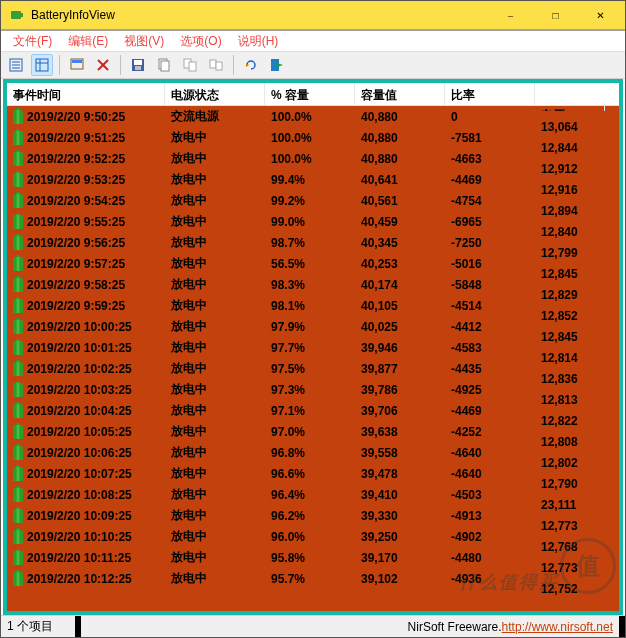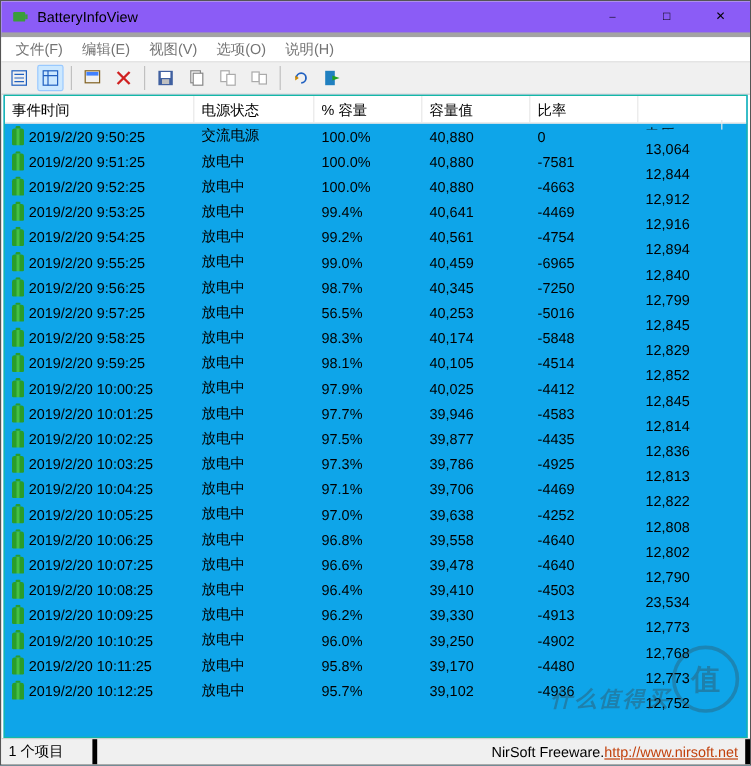--- a/index.html
+++ b/index.html
@@ -1,47 +1,47 @@
 <!DOCTYPE html>
 <html><head>
   <meta charset="utf-8">
   <style>
     * { box-sizing: border-box; margin: 0; padding: 0; }
     body { font-family: "Microsoft YaHei", "Segoe UI", Tahoma, sans-serif; font-size: 12px; background: #fff; width: 626px; height: 638px; overflow: hidden; display: flex; flex-direction: column; border: 1px solid #555; }
     
-    .titlebar { height: 30px; background: #8b5cf6; display: flex; align-items: center; padding: 0 2px 0 8px; border-bottom: 4px solid #a3a3a3; }
+    .titlebar { height: 30px; background: #fde047; display: flex; align-items: center; padding: 0 2px 0 8px; border-bottom: 2px solid #a3a3a3; }
     .titlebar-icon { width: 16px; height: 16px; margin-right: 6px; }
     .titlebar-title { flex: 1; font-size: 12px; color: #000; }
     .win-btn { width: 45px; height: 29px; display: flex; align-items: center; justify-content: center; font-family: "Segoe UI Symbol"; font-size: 10px; color: #000; }
     
     .menubar { height: 20px; display: flex; align-items: center; padding: 0 4px; background: #fff; }
-    .menu-item { padding: 20px 8px; font-size: 12px; color: #737373; }
+    .menu-item { padding: 20px 8px; font-size: 12px; color: #ef4444; }
     
     .toolbar { height: 28px; display: flex; align-items: center; padding: 2px 4px; background: #f0f0f0; border-top: 1px solid #e0e0e0; border-bottom: 1px solid #d0d0d0; gap: 4px; }
     .tool-btn { width: 22px; height: 22px; display: flex; align-items: center; justify-content: center; border-radius: 2px; }
     .tool-sep { width: 1px; height: 20px; background: #c0c0c0; margin: 0 2px; }
     
-    .grid-wrap { flex: 1; overflow: hidden; display: flex; flex-direction: column; border: 1px solid #14b8a6; margin: 0 2px; background: #0ea5e9; position: relative; }
+    .grid-wrap { flex: 1; overflow: hidden; display: flex; flex-direction: column; border: 4px solid #14b8a6; margin: 0 2px; background: #c2410c; position: relative; font-weight: bold; }
     .grid-header { display: flex; background: #fff; border-bottom: 1px solid #e0e0e0; height: 23px; }
     .grid-header-cell { padding: 4px 6px; font-size: 12px; color: #000; border-right: 1px solid #e8e8e8; white-space: nowrap; overflow: hidden; }
     .grid-body { flex: 1; overflow-y: scroll; overflow-x: hidden; }
     .grid-row { display: flex; height: 21px; align-items: center; }
     .grid-cell { padding: 2px 6px; font-size: 12px; color: #000; white-space: nowrap; overflow: hidden; display: flex; align-items: center; }
     .row-icon { width: 10px; height: 14px; background: linear-gradient(to right, #2a9d2a 30%, #4cc94c 50%, #2a9d2a 70%); border-radius: 2px 2px 1px 1px; margin-right: 4px; flex-shrink: 0; position: relative; }
     .row-icon::before { content: ""; position: absolute; top: -2px; left: 3px; width: 4px; height: 2px; background: #2a9d2a; border-radius: 1px 1px 0 0; }
     
     .c0 { width: 158px; }
     .c1 { width: 100px; }
     .c2 { width: 90px; }
     .c3 { width: 90px; }
     .c4 { width: 90px; }
     .c5 { width: 70px; margin-top: 20px; }
     
     .statusbar { height: 22px; display: flex; align-items: center; background: #f0f0f0; border-top: 1px solid #d0d0d0; font-size: 12px; }
-    .status-cell { padding: 2px 6px; border-right: 4px solid #000000; height: 100%; display: flex; align-items: center; }
+    .status-cell { padding: 2px 6px; border-right: 6px solid #000000; height: 100%; display: flex; align-items: center; }
     .status-1 { width: 80px; }
     .status-2 { flex: 1; text-align: center; justify-content: flex-end; }
     .status-2 a { color: #c2410c; text-decoration: underline; }
     
     .watermark { position: absolute; right: 10px; bottom: 44px; opacity: 0.5; pointer-events: none; display: flex; align-items: flex-end; gap: 1px; }
     .wm-circle { width: 56px; height: 56px; border: 3px solid rgba(60,60,60,0.6); border-radius: 50%; display: flex; align-items: center; justify-content: center; font-size: 24px; color: rgba(60,60,60,0.7); font-weight: bold; }
     .wm-text { font-size: 18px; color: rgba(60,60,60,0.7); font-style: italic; font-weight: bold; letter-spacing: 2px; }
     
     ::-webkit-scrollbar { width: 17px; height: 17px; }
     ::-webkit-scrollbar-track { background: #f0f0f0; }
@@ -293,21 +293,21 @@
         <div class="grid-cell c3">39,478</div>
         <div class="grid-cell c4">-4640</div>
         <div class="grid-cell c5">12,790</div>
       </div>
       <div class="grid-row">
         <div class="grid-cell c0"><span class="row-icon"></span>2019/2/20 10:08:25</div>
         <div class="grid-cell c1">放电中</div>
         <div class="grid-cell c2">96.4%</div>
         <div class="grid-cell c3">39,410</div>
         <div class="grid-cell c4">-4503</div>
-        <div class="grid-cell c5">23,534</div>
+        <div class="grid-cell c5">23,111</div>
       </div>
       <div class="grid-row">
         <div class="grid-cell c0"><span class="row-icon"></span>2019/2/20 10:09:25</div>
         <div class="grid-cell c1">放电中</div>
         <div class="grid-cell c2">96.2%</div>
         <div class="grid-cell c3">39,330</div>
         <div class="grid-cell c4">-4913</div>
         <div class="grid-cell c5">12,773</div>
       </div>
       <div class="grid-row">

